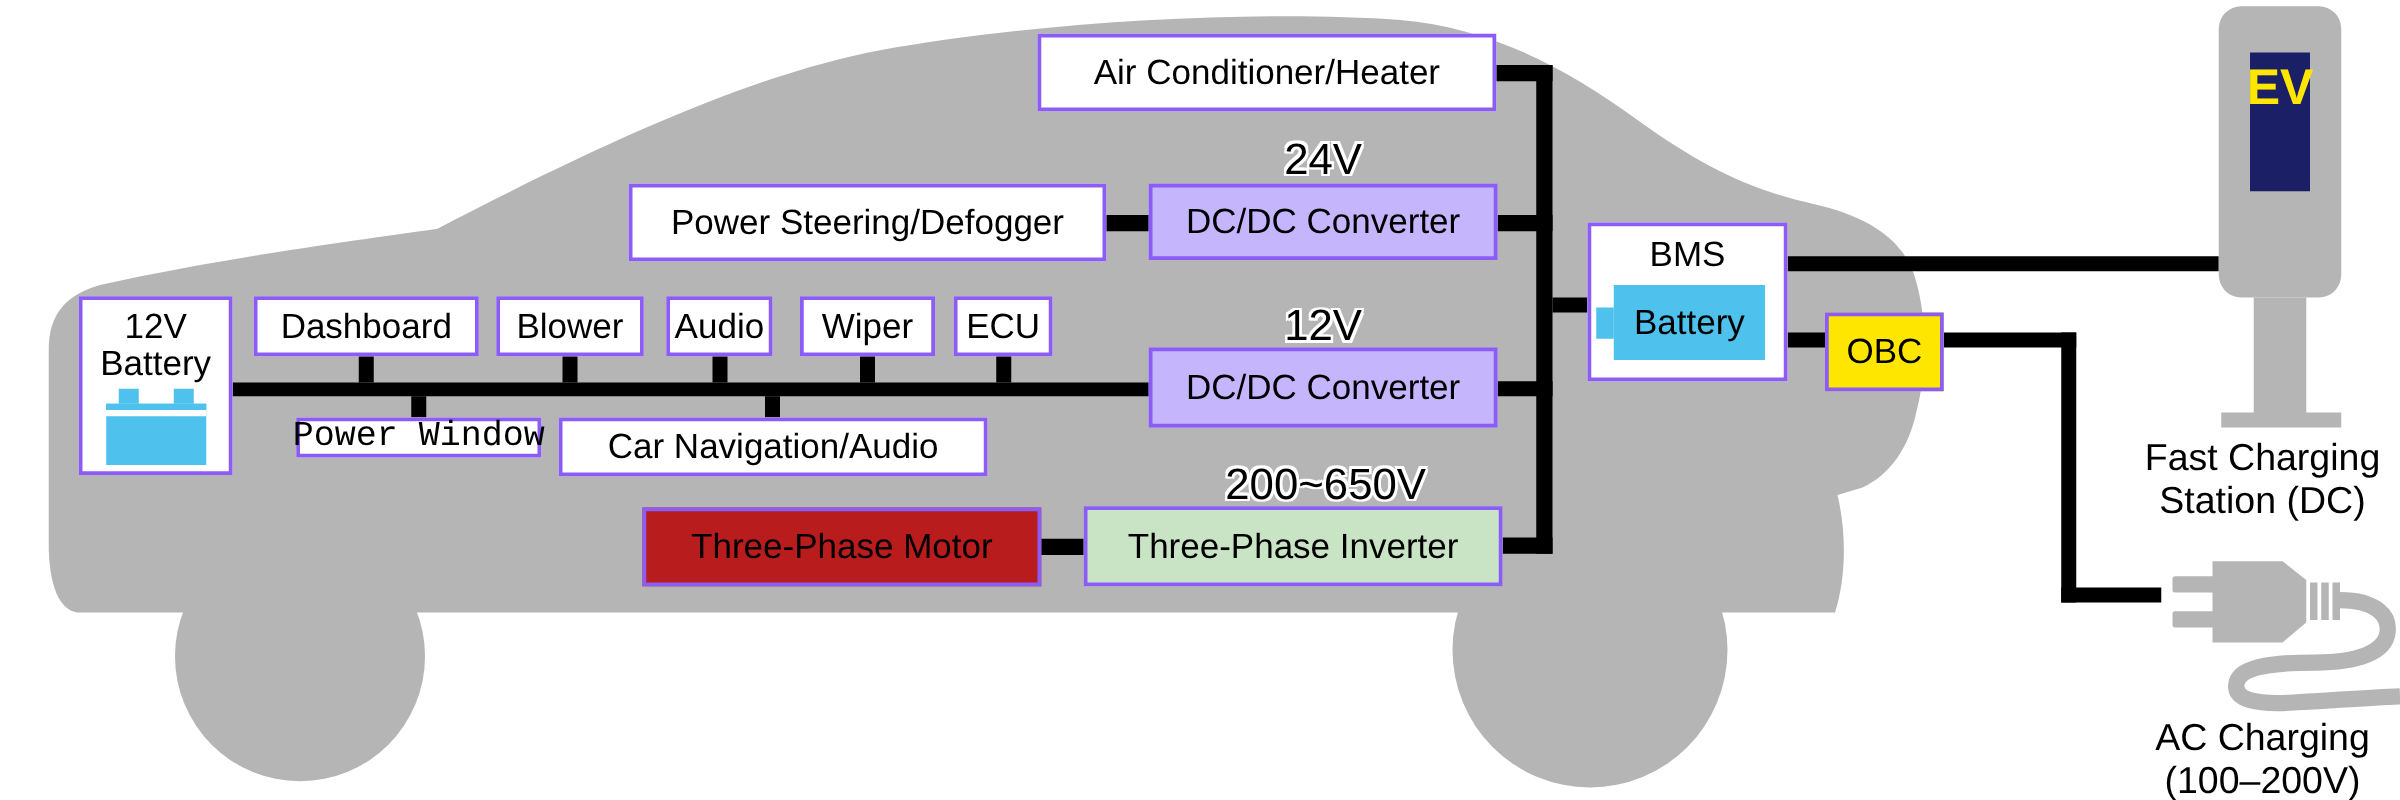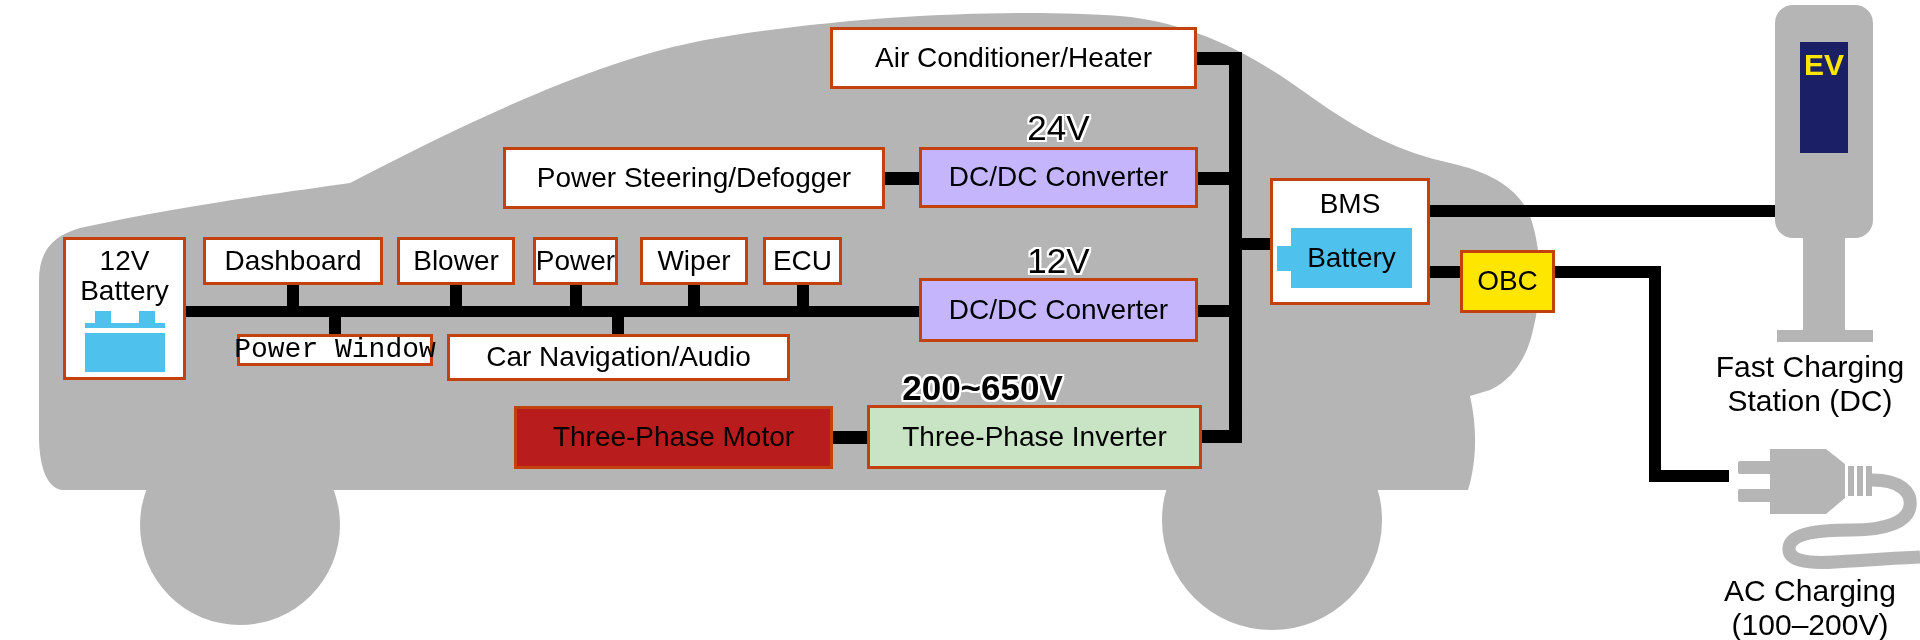--- a/index.html
+++ b/index.html
@@ -2,41 +2,41 @@
 <html><head>
 <meta charset="utf-8">
 <style>
   html,body{margin:0;padding:0;background:#fff;}
   #stage{
     position:relative;width:1920px;height:640px;background:#ffffff;
     font-family:"Liberation Sans","DejaVu Sans",sans-serif;color:#000;overflow:hidden;
   }
   #bg-layer{position:absolute;left:0;top:0;z-index:0;}
   .box{
-    position:absolute;box-sizing:border-box;background:#fff;border:3px solid #c2410c;
+    position:absolute;box-sizing:border-box;background:#fff;border:3px solid #8b5cf6;
     display:flex;flex-direction:column;align-items:center;justify-content:center;
     font-size:28px;line-height:1.08;text-align:left;z-index:2;white-space:nowrap;
   }
   .box.orange{background:#c4b5fd;}
   .box.salmon{background:#b91c1c;}
   .box.green{background:#c9e3c5;}
   .box.yellow{background:#ffe600;}
   .vlabel{
     position:absolute;z-index:2;font-size:35px;text-align:center;white-space:nowrap;
     text-shadow:-2px -2px 0 #fff,2px -2px 0 #fff,-2px 2px 0 #fff,2px 2px 0 #fff,
                  0 -2px 0 #fff,0 2px 0 #fff,-2px 0 0 #fff,2px 0 0 #fff;
   }
   .caption{
     position:absolute;z-index:2;font-size:30px;line-height:1.12;text-align:center;white-space:nowrap;
   }
   .gray-shape{position:absolute;background:#b5b5b5;z-index:1;}
   #ev-sign{
     position:absolute;left:1800px;top:42px;width:48px;height:111px;background:#1b2066;
     z-index:2;display:flex;justify-content:center;align-items:flex-start;
-    color:#ffe600;font-weight:bold;font-size:30px;padding-top:6px;box-sizing:border-box;
+    color:#ffe600;font-weight:bold;font-size:40px;padding-top:6px;box-sizing:border-box;
   }
   .batt-blue{position:absolute;background:#4ec1ec;}
   #bms-battery-body{
     left:1291px;top:228px;width:121px;height:60px;z-index:3;
     display:flex;align-items:center;justify-content:center;font-size:28px;
   }
 </style>
 </head>
 <body>
 
@@ -143,37 +143,37 @@
   <div class="batt-blue" style="left:139px;top:311px;width:16px;height:12px;z-index:3;"></div>
   <div class="batt-blue" style="left:85px;top:323px;width:80px;height:49px;z-index:3;border-top:5px solid #4ec1ec;box-sizing:border-box;box-shadow:inset 0 9px 0 -4px #fff;"></div>
 
   <div class="box" style="left:203px;top:237px;width:180px;height:48px;">
     <span>Dashboard</span>
   </div>
   <div class="box" style="left:397px;top:237px;width:118px;height:48px;">
     <span>Blower</span>
   </div>
   <div class="box" style="left:533px;top:237px;width:85px;height:48px;">
-    <span>Power</span>
+    <span>Audio</span>
   </div>
   <div class="box" style="left:640px;top:237px;width:108px;height:48px;">
     <span>Wiper</span>
   </div>
   <div class="box" style="left:763px;top:237px;width:79px;height:48px;">
     <span>ECU</span>
   </div>
 
   <div class="box" style="left:237px;top:334px;width:196px;height:32px;font-family:Liberation Mono, monospace;">
     <span>Power Window</span>
   </div>
   <div class="box" style="left:447px;top:334px;width:343px;height:47px;">
     <span>Car Navigation/Audio</span>
   </div>
 
-  <div class="vlabel" style="left:815px;top:368px;width:335px;font-weight:bold;">200~650V</div>
+  <div class="vlabel" style="left:893px;top:368px;width:335px;">200~650V</div>
   <div class="box salmon" style="left:514px;top:406px;width:319px;height:63px;">
     <span>Three-Phase Motor</span>
   </div>
   <div class="box green" style="left:867px;top:405px;width:335px;height:64px;">
     <span>Three-Phase Inverter</span>
   </div>
 
   <div class="box" style="left:1270px;top:178px;width:160px;height:127px;justify-content:flex-start;padding-top:8px;">
     <span>BMS</span>
   </div>

